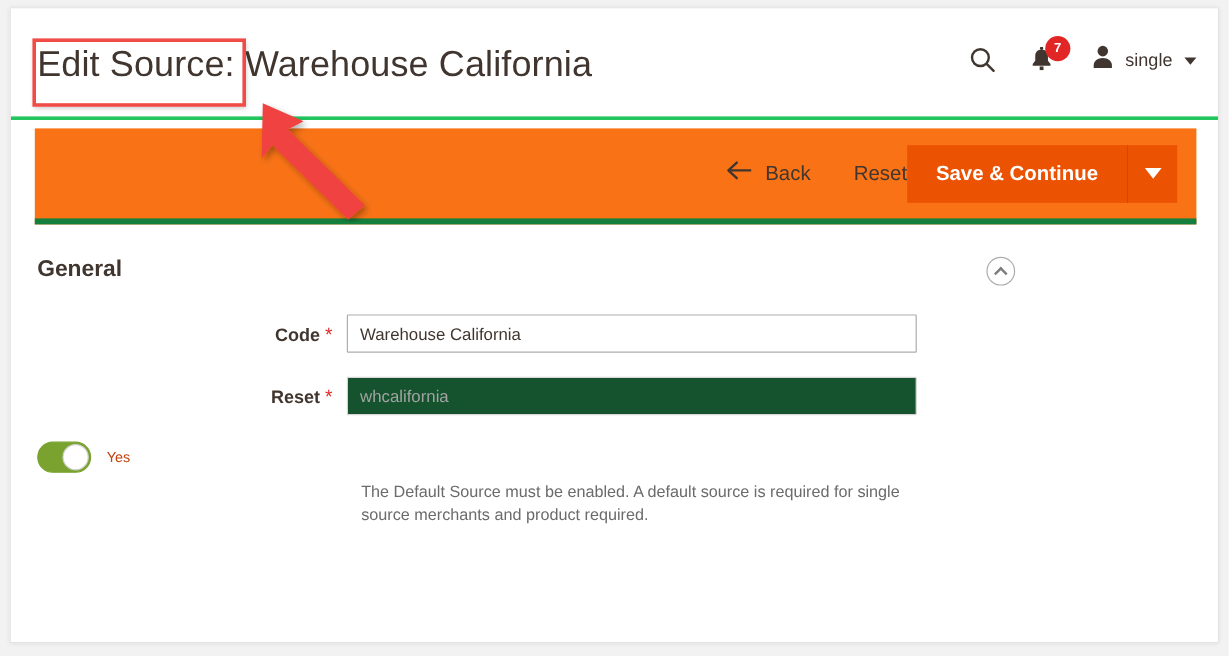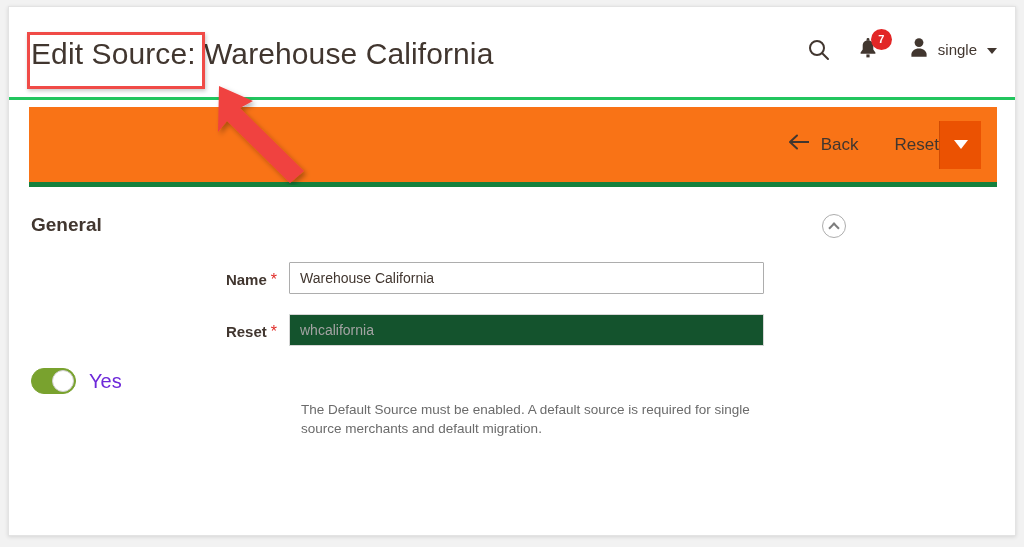--- a/index.html
+++ b/index.html
@@ -286,22 +286,22 @@
     position: absolute;
     right: 1px;
     top: 1px;
     width: 22px;
     height: 22px;
     border-radius: 50%;
     background: #ffffff;
     border: 1px solid #cfcfcf;
   }
   .toggle-label {
-    font-size: 20px;
-    color: #6d28d9;
+    font-size: 12px;
+    color: #c2410c;
   }
   .field-note {
     margin-left: 270px;
     margin-top: 6px;
     font-size: 13.5px;
     line-height: 19px;
     color: #6b6b6b;
     max-width: 460px;
   }
 
@@ -370,39 +370,40 @@
             <line x1="2" y1="8" x2="21" y2="8" stroke="#41362f" stroke-width="2"></line>
             <polyline points="9,1.5 2,8 9,14.5" fill="none" stroke="#41362f" stroke-width="2" stroke-linecap="round" stroke-linejoin="round"></polyline>
           </svg>
         </span>
         <span>Back</span>
       </div>
 
       <div class="btn-reset">Reset</div>
 
       <div class="split-btn">
+        <button class="split-main">Save &amp; Continue</button>
         <div class="split-toggle">
           <span class="tri"></span>
         </div>
       </div>
 
     </div>
 
     <div class="fieldset">
 
       <div class="fieldset-head">
         <div class="fieldset-title">General</div>
         <div class="collapse-btn">
           <span class="chev"></span>
         </div>
       </div>
 
       <div class="form-row">
         <div class="form-label">
-          <span>Name</span><span class="req-star">*</span>
+          <span>Code</span><span class="req-star">*</span>
         </div>
         <div class="form-control">
           <input class="text-input" type="text" value="Warehouse California" style="">
         </div>
       </div>
 
       <div class="form-row">
         <div class="form-label">
           <span>Reset</span><span class="req-star">*</span>
         </div>
@@ -415,21 +416,21 @@
         <div class="form-control">
           <div class="toggle-wrap">
             <div class="toggle">
               <span class="knob"></span>
             </div>
             <span class="toggle-label">Yes</span>
           </div>
         </div>
       </div>
 
-      <div class="field-note">The Default Source must be enabled. A default source is required for single source merchants and default migration.</div>
+      <div class="field-note">The Default Source must be enabled. A default source is required for single source merchants and product required.</div>
 
     </div>
 
   </div>
 
   <svg class="annot-arrow" viewBox="0 0 120 110" aria-hidden="true">
     <defs>
       <filter id="arrShadow" x="-40%" y="-40%" width="200%" height="200%">
         <feDropShadow dx="2.5" dy="3" stdDeviation="2.6" flood-color="#000000" flood-opacity="0.30"></feDropShadow>
       </filter>

